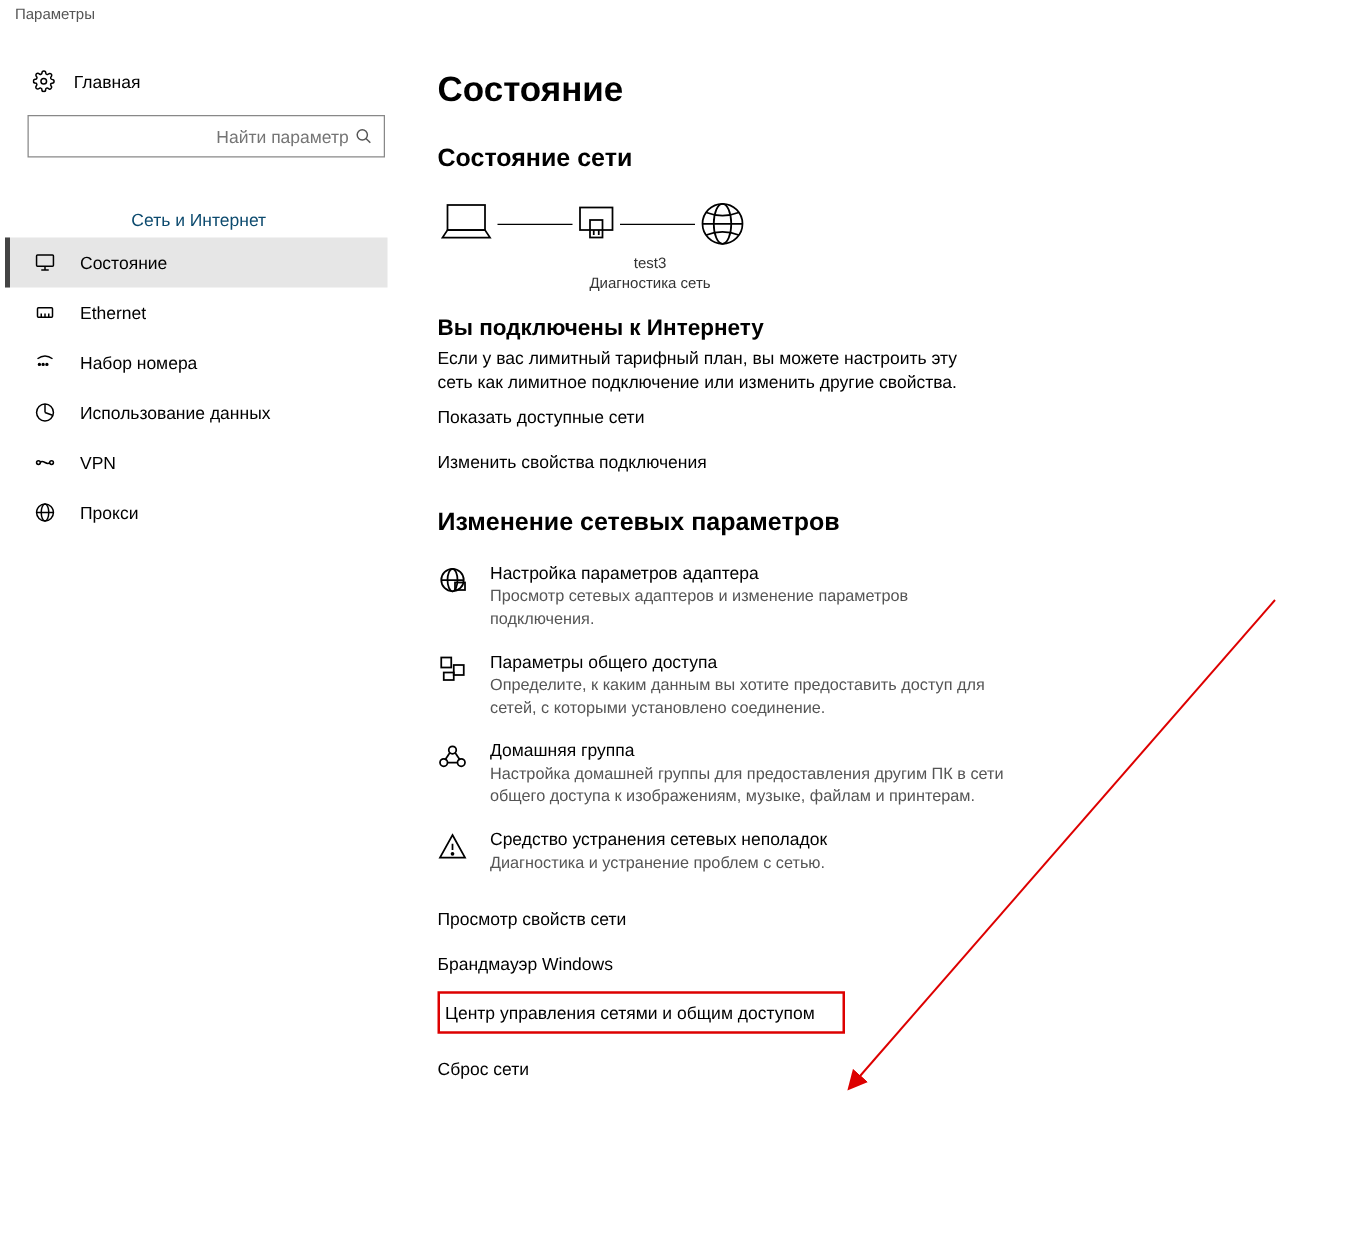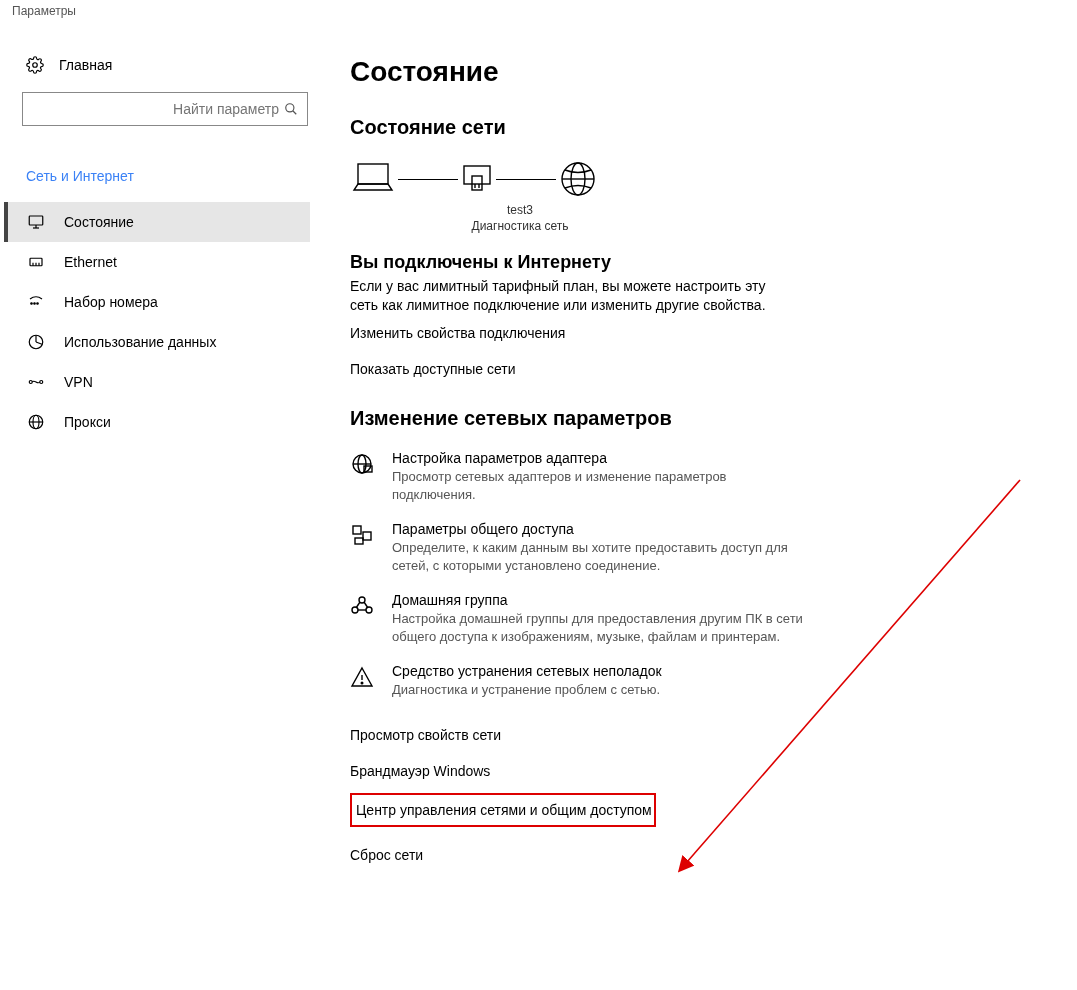--- a/index.html
+++ b/index.html
@@ -49,23 +49,24 @@
     flex: 1;
     border: none;
     outline: none;
     font-size: 14px;
     background: transparent;
     color: #555;
     text-align: right;
   }
   .search-box .search-ico { width: 24px; display:flex; justify-content:center; align-items:center; color:#555;}
   .category-title {
-    padding: 42px 18px 18px 22px;
+    padding: 42px 18px 6px 22px;
     font-size: 14px;
-    color: #3b82f6;
+    color: #0c4a6e;
+    text-align: center;
   }
   .nav-item {
     display: flex;
     align-items: center;
     gap: 18px;
     padding: 11px 18px 11px 22px;
     cursor: pointer;
     font-size: 14px;
     color: #000;
     position: relative;
@@ -96,21 +97,21 @@
   .diag-labels .l1 { display:block;}
   .diag-labels .l2 { display:block;}
   .main p { font-size: 14px; line-height: 1.35; color:#000; max-width: 420px; }
   .link-row { font-size: 14px; color:#000; padding: 10px 0; cursor:pointer; display:block;}
   .option-block { display:flex; gap: 16px; margin-bottom: 18px; max-width: 460px; align-items:flex-start;}
   .option-block .oicon { width: 26px; flex:none; padding-top:2px;}
   .option-block .otext .otitle { font-size: 14px; color:#000; margin-bottom:2px;}
   .option-block .otext .odesc { font-size: 13px; color:#555; line-height:1.35;}
   .network-sharing-link {
     border: 2px solid #d00;
-    padding: 7px 2px 7px 4px;
+    padding: 7px 22px 7px 4px;
     display:inline-block;
     margin: 4px 0 10px 0;
     text-align: right;
   }
   svg.arrow-annot { position:absolute; top: 470px; left: 660px; pointer-events:none; overflow:visible;}
 </style>
 </head>
 <body>
 
 <div class="window-title">Параметры</div>
@@ -246,22 +247,22 @@
       </div>
     </div>
     <div class="diag-labels" style="margin-top:-18px;">
       <span class="l1">test3</span>
       <span class="l2">Диагностика сеть</span>
     </div>
 
     <h3>Вы подключены к Интернету</h3>
     <p>Если у вас лимитный тарифный план, вы можете настроить эту сеть как лимитное подключение или изменить другие свойства.</p>
 
+    <span class="link-row">Показать доступные сети</span>
     <span class="link-row">Изменить свойства подключения</span>
-    <span class="link-row">Показать доступные сети</span>
 
     <h2 style="margin-top:20px;">Изменение сетевых параметров</h2>
 
     <div class="option-block">
       <div class="oicon">
         <svg width="24" height="24" viewBox="0 0 24 24" fill="none" stroke="#000" stroke-width="1.4">
             <circle cx="12" cy="12" r="9"></circle>
             <ellipse cx="12" cy="12" rx="4" ry="9"></ellipse>
             <line x1="3" y1="12" x2="21" y2="12"></line>
             <rect x="14" y="14" width="8" height="6"></rect>

